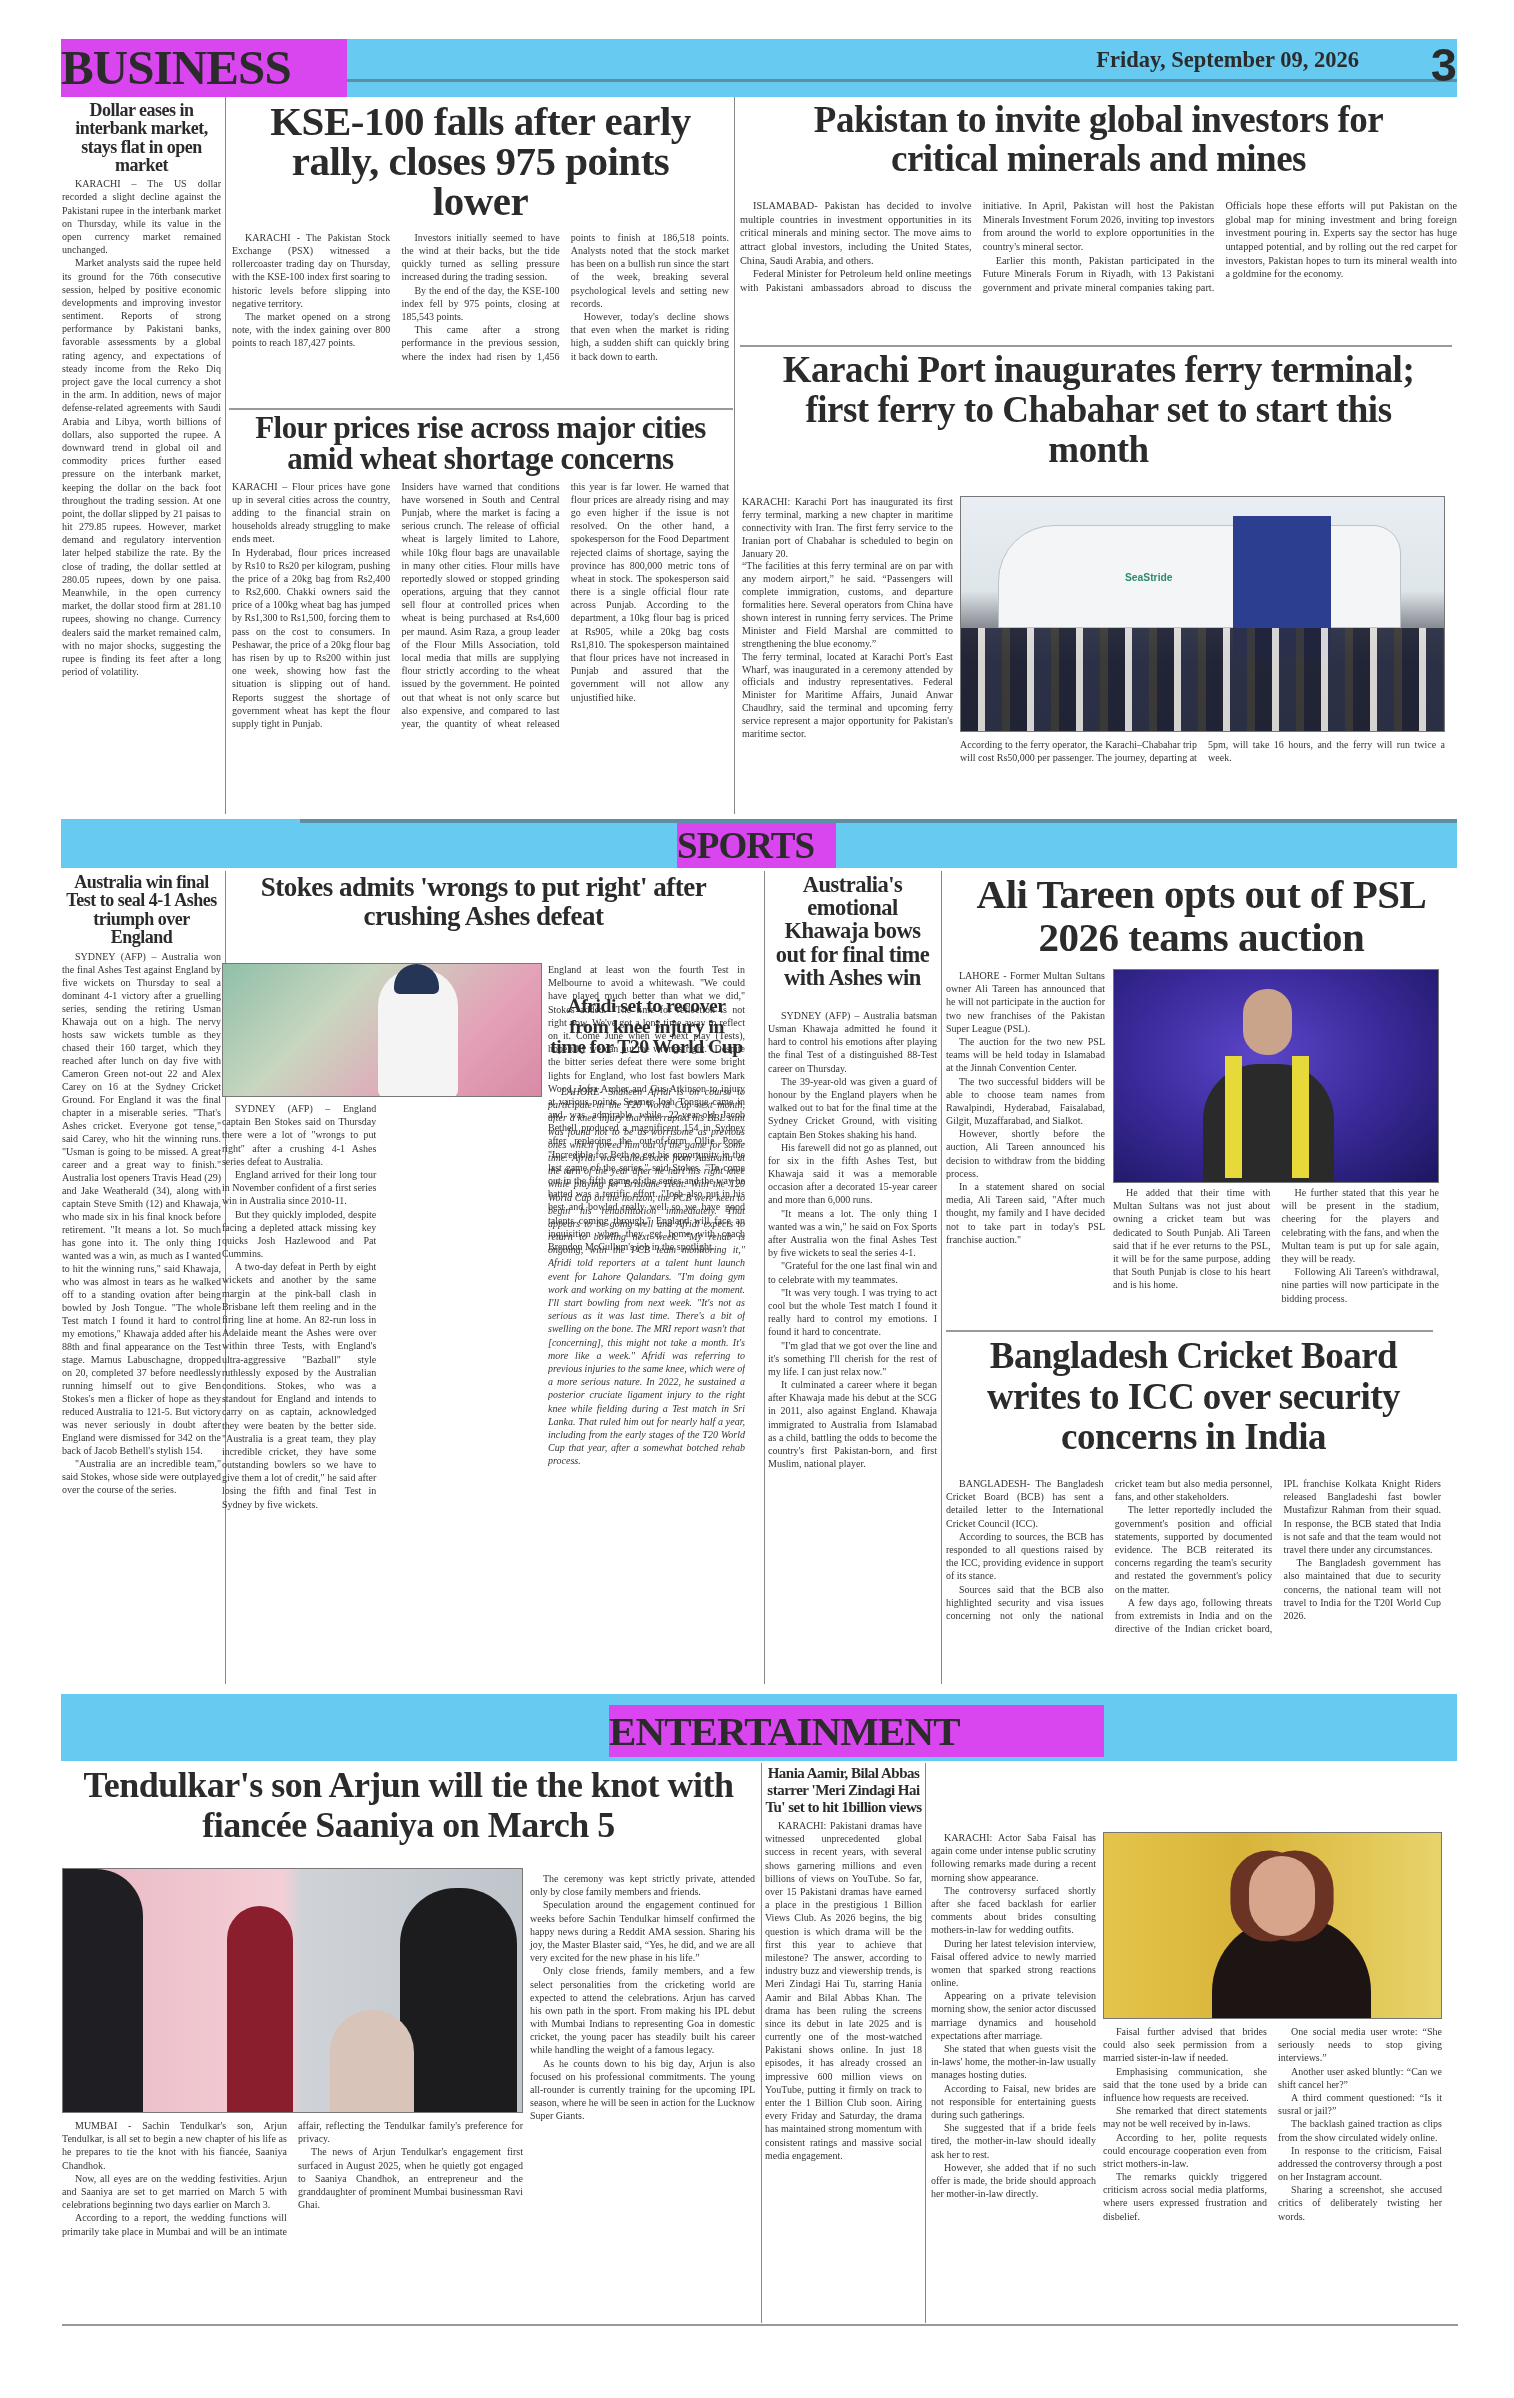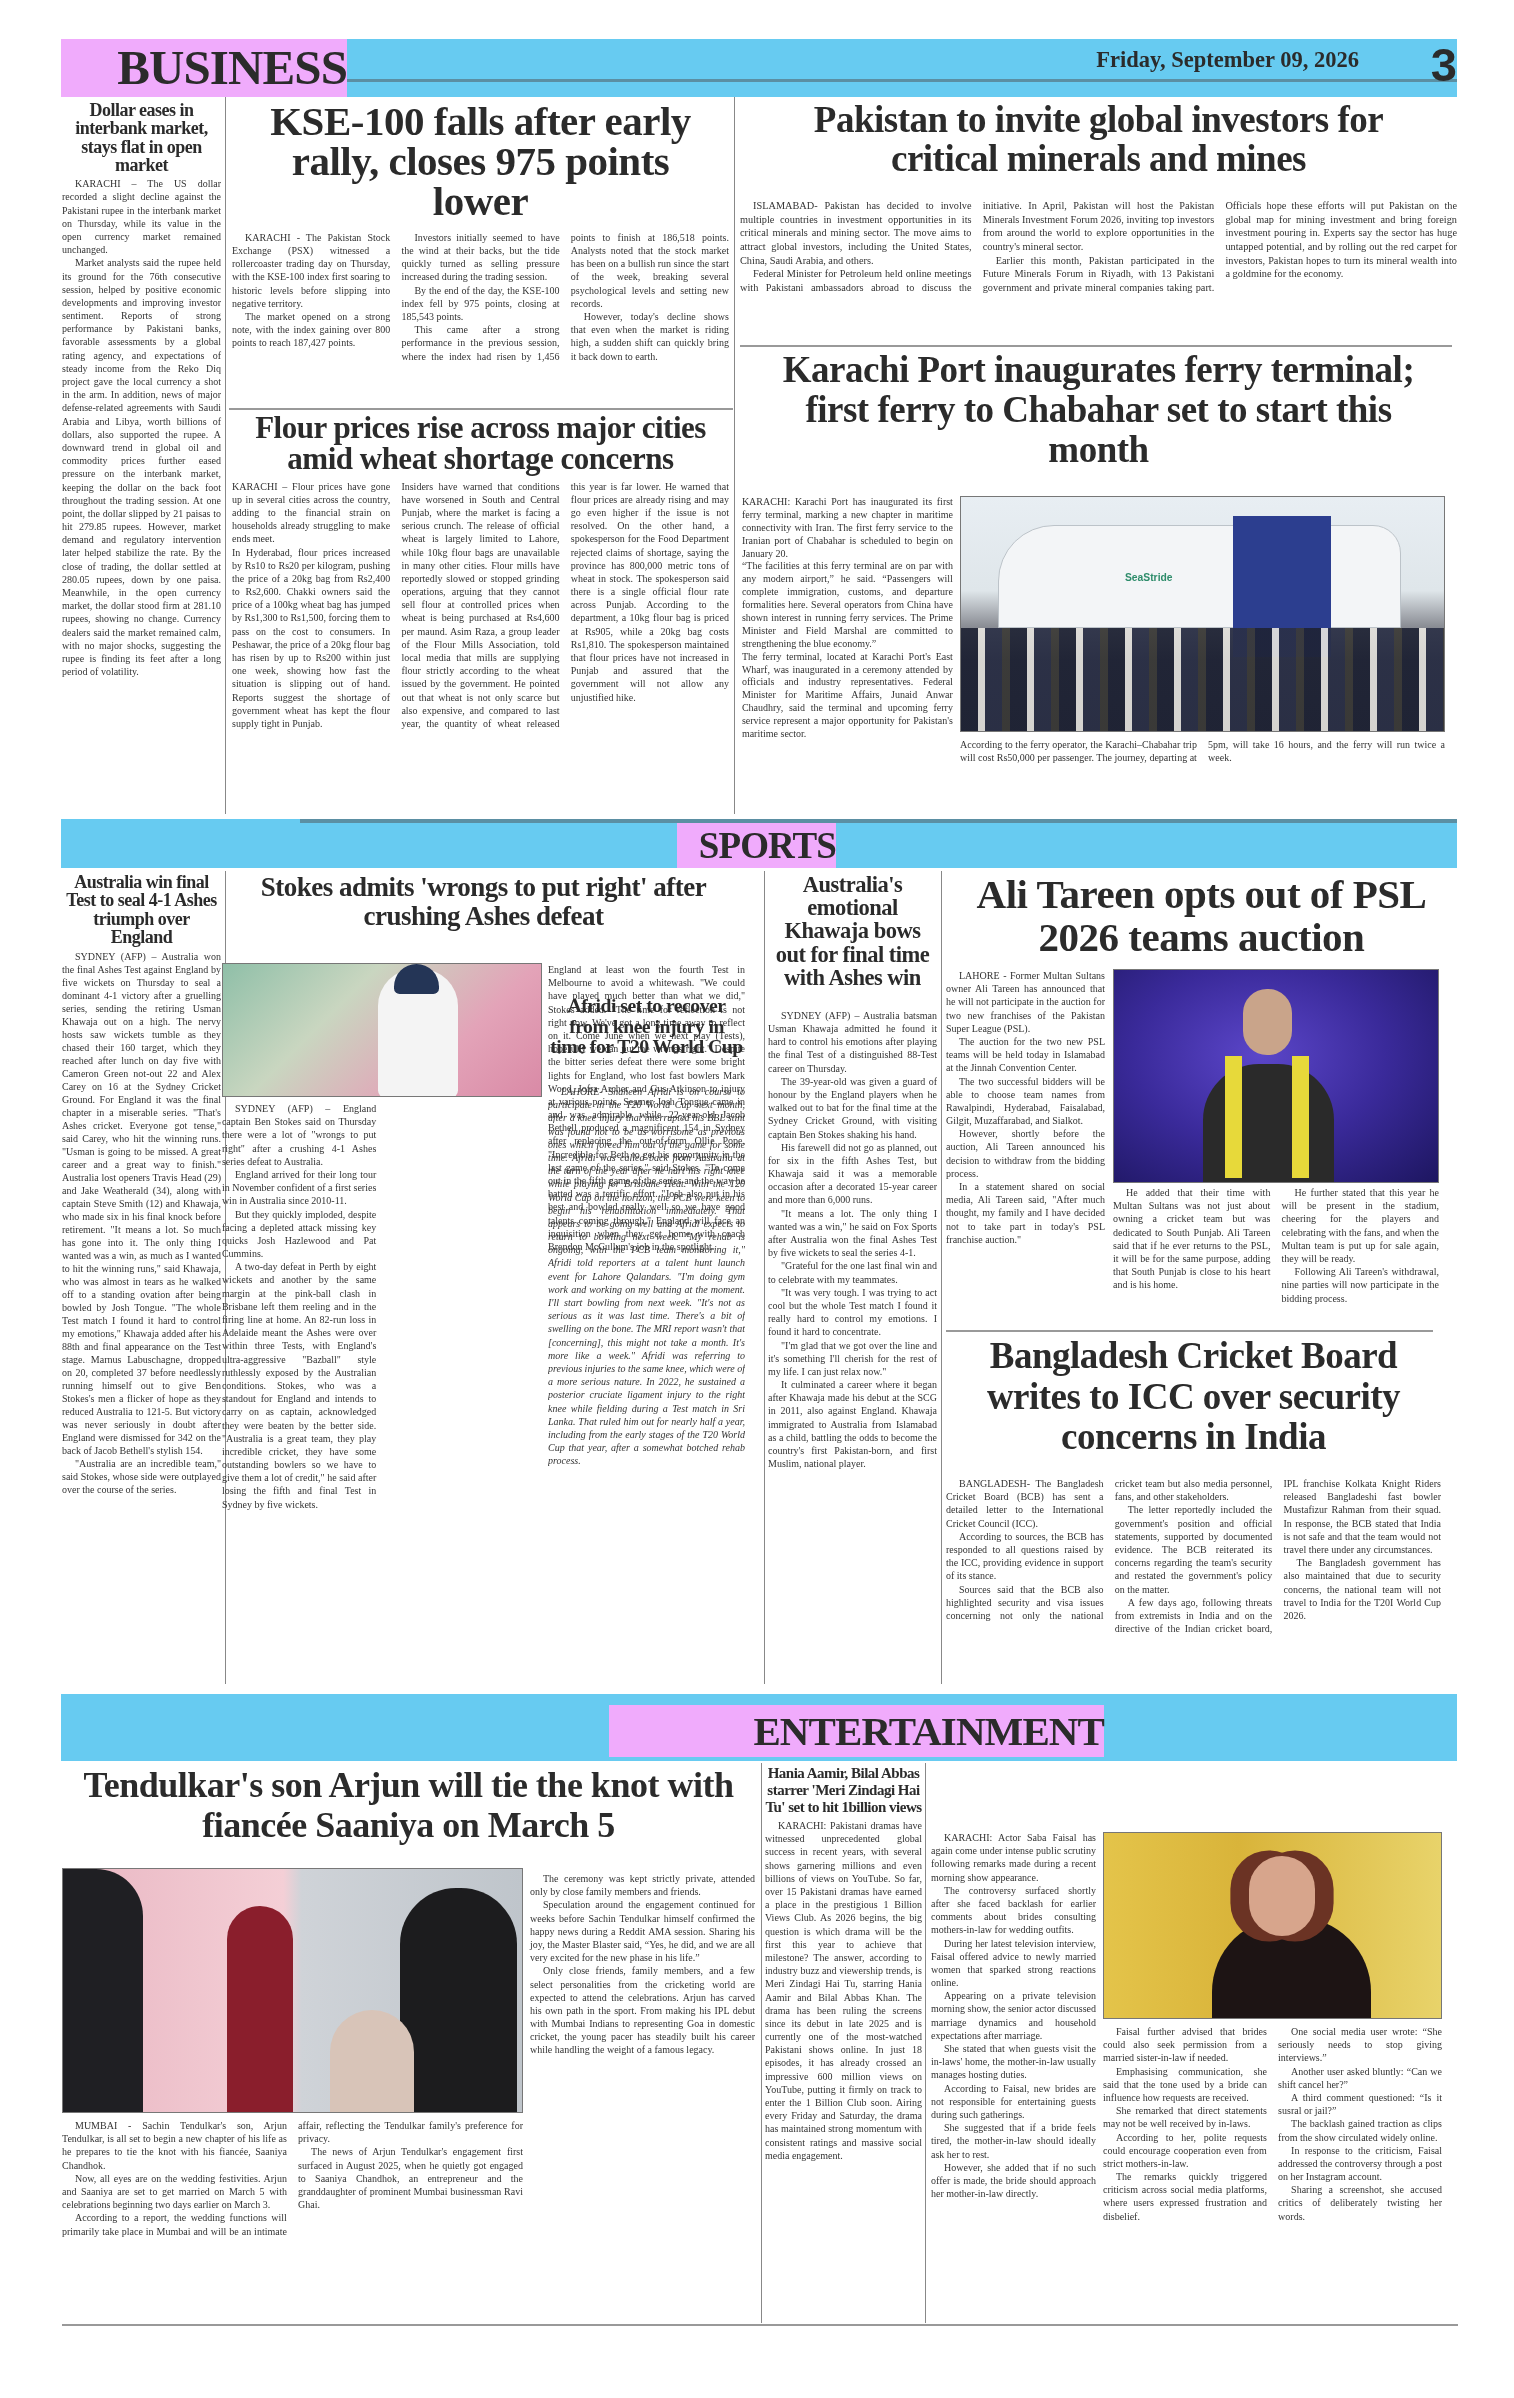--- a/index.html
+++ b/index.html
@@ -1,20 +1,20 @@
 <!DOCTYPE html>
 <html style="font-size:15px"><head>
 <meta charset="utf-8">
 <style>
   * { box-sizing: border-box; margin: 0; padding: 0; }
   body { width: 1515px; height: 2399px; background: #ffffff; font-family: "Liberation Serif", "DejaVu Serif", serif; color: #222; position: relative; overflow: hidden; }
   .abs { position: absolute; }
   .bar { position: absolute; left: 61px; width: 1396px; background: #67cbf1; }
   .bar .rule { position: absolute; left: 0; right: 0; height: 2.8px; background: #5b8fa3; }
-  .sect-label { position: absolute; background: #f0abfc; font-family: "Liberation Serif", serif; font-weight: bold; color: #2b2b2b; text-align: right; transform-origin: left center; letter-spacing: -0.9px; }
+  .sect-label { position: absolute; background: #d946ef; font-family: "Liberation Serif", serif; font-weight: bold; color: #2b2b2b; text-align: left; transform-origin: left center; letter-spacing: -0.9px; }
   .head { font-family: "Liberation Serif", "DejaVu Serif", serif; font-weight: bold; color: #2b2b2b; text-align: center; line-height: 1.02; letter-spacing: -0.5px; }
   .body { font-size: 10.5px; line-height: 1.32; text-align: justify; color: #333; hyphens: auto; }
   .body p { text-indent: 13px; }
   .cols2 { column-count: 2; column-gap: 11.2px; }
   .cols3 { column-count: 3; column-gap: 11.2px; }
   .vline { position: absolute; width: 0.9px; background: #888; }
   .hline { position: absolute; height: 1.9px; background: #999; }
   .photo { position: absolute; border: 0.9px solid #777; overflow: hidden; }
 </style>
 </head>
@@ -193,20 +193,21 @@
   <div class="body cols2" style="position:absolute;left:0;top:354px;width:461px;font-size:10px;">
     <p>MUMBAI - Sachin Tendulkar's son, Arjun Tendulkar, is all set to begin a new chapter of his life as he prepares to tie the knot with his fiancée, Saaniya Chandhok.</p>
     <p>Now, all eyes are on the wedding festivities. Arjun and Saaniya are set to get married on March 5 with celebrations beginning two days earlier on March 3.</p>
     <p>According to a report, the wedding functions will primarily take place in Mumbai and will be an intimate affair, reflecting the Tendulkar family's preference for privacy.</p>
     <p>The news of Arjun Tendulkar's engagement first surfaced in August 2025, when he quietly got engaged to Saaniya Chandhok, an entrepreneur and the granddaughter of prominent Mumbai businessman Ravi Ghai.</p>
   </div>
   <div class="body" style="position:absolute;left:468px;top:107px;width:225px;font-size:10px;">
     <p>The ceremony was kept strictly private, attended only by close family members and friends.</p>
     <p>Speculation around the engagement continued for weeks before Sachin Tendulkar himself confirmed the happy news during a Reddit AMA session. Sharing his joy, the Master Blaster said, “Yes, he did, and we are all very excited for the new phase in his life.”</p>
     <p>Only close friends, family members, and a few select personalities from the cricketing world are expected to attend the celebrations. Arjun has carved his own path in the sport. From making his IPL debut with Mumbai Indians to representing Goa in domestic cricket, the young pacer has steadily built his career while handling the weight of a famous legacy.</p>
+    <p>As he counts down to his big day, Arjun is also focused on his professional commitments. The young all-rounder is currently training for the upcoming IPL season, where he will be seen in action for the Lucknow Super Giants.</p>
   </div>
 </article>
 
 <article class="abs" style="left:765px;top:1765px;width:157px;height:558px;overflow:hidden;">
   <h2 class="head" style="font-size:15px;line-height:1.12;margin-bottom:3.7px;">Hania Aamir, Bilal Abbas starrer 'Meri Zindagi Hai Tu' set to hit 1billion views</h2>
   <div class="body" style="font-size:10px;">
     <p>KARACHI: Pakistani dramas have witnessed unprecedented global success in recent years, with several shows garnering millions and even billions of views on YouTube. So far, over 15 Pakistani dramas have earned a place in the prestigious 1 Billion Views Club. As 2026 begins, the big question is which drama will be the first this year to achieve that milestone? The answer, according to industry buzz and viewership trends, is Meri Zindagi Hai Tu, starring Hania Aamir and Bilal Abbas Khan. The drama has been ruling the screens since its debut in late 2025 and is currently one of the most-watched Pakistani shows online. In just 18 episodes, it has already crossed an impressive 600 million views on YouTube, putting it firmly on track to enter the 1 Billion Club soon. Airing every Friday and Saturday, the drama has maintained strong momentum with consistent ratings and massive social media engagement.</p>
   </div>
 </article>
 

